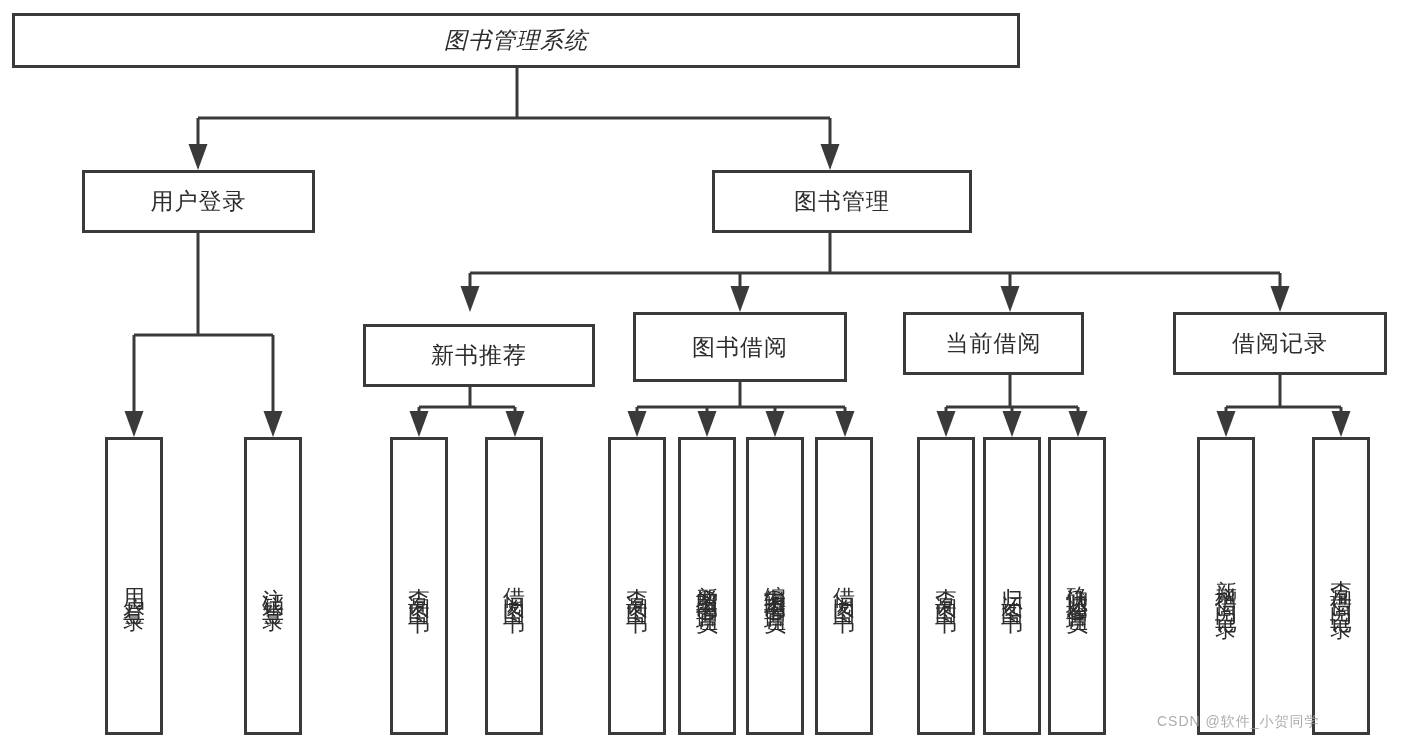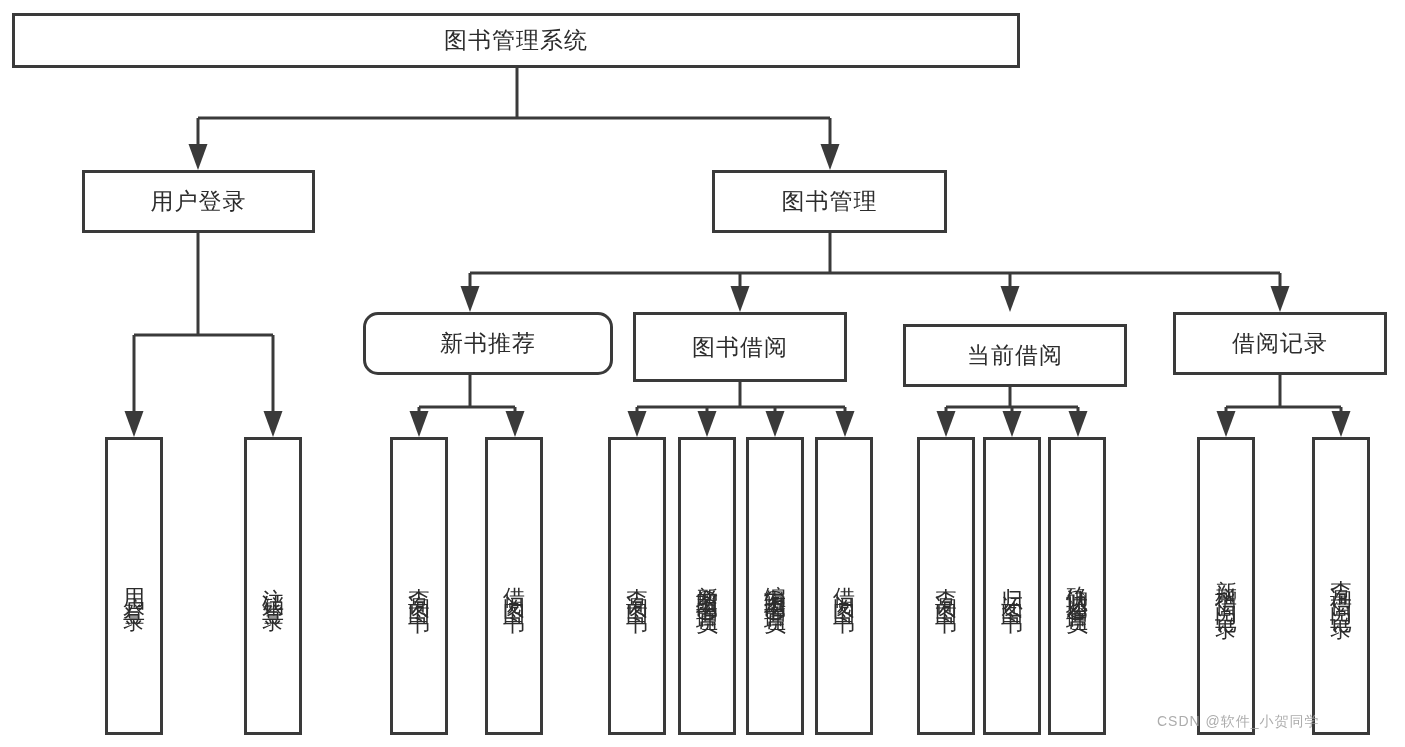--- a/index.html
+++ b/index.html
@@ -33,28 +33,28 @@
     justify-content: center;
     color: #2c2c2c;
     z-index: 2;
   }
   .node .lbl {
     font-size: 23px;
     letter-spacing: 1px;
     white-space: nowrap;
   }
   
-  #n-root  { left: 12px;  top: 13px;  width: 1008px; height: 55px; }
+  #n-root  { left: 12px;  top: 13px;  width: 1008px; height: 55px; font-style: italic; }
   
   #n-l2-0  { left: 82px;  top: 170px; width: 233px; height: 63px; }
-  #n-l2-1  { left: 712px; top: 170px; width: 235px; height: 63px; }
-  
-  #n-l3-0  { left: 363px; top: 312px; width: 250px; height: 63px; border-radius: 15px; }
+  #n-l2-1  { left: 712px; top: 170px; width: 260px; height: 63px; }
+  
+  #n-l3-0  { left: 363px; top: 324px; width: 232px; height: 63px; }
   #n-l3-1  { left: 633px; top: 312px; width: 214px; height: 70px; }
-  #n-l3-2  { left: 903px; top: 312px; width: 224px; height: 63px; margin-top: 12px; }
+  #n-l3-2  { left: 903px; top: 312px; width: 181px; height: 63px; }
   #n-l3-3  { left: 1173px; top: 312px; width: 214px; height: 63px; }
   
   .leaf { top: 437px; width: 58px; height: 298px; }
   .leaf .lbl {
     writing-mode: vertical-rl;
     text-orientation: mixed;
     font-size: 22px;
     line-height: 1;
     letter-spacing: 8px;
     white-space: nowrap;

